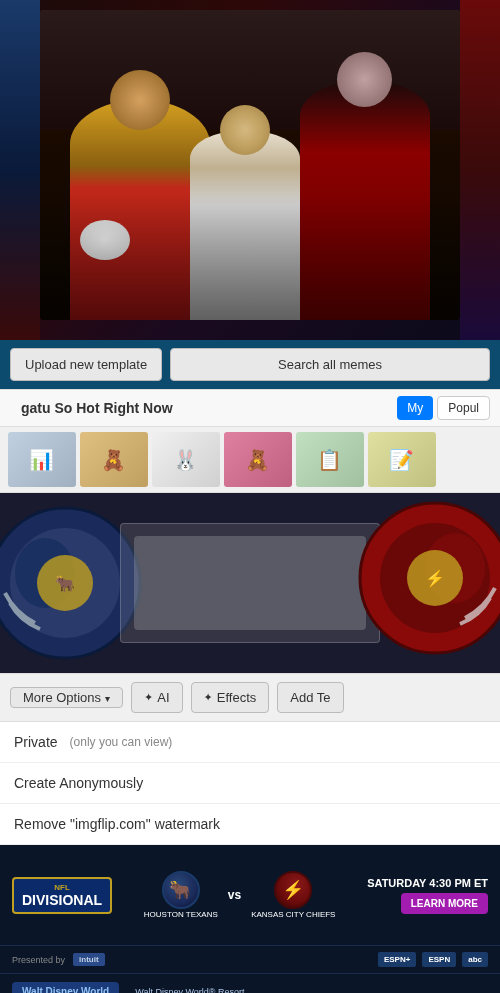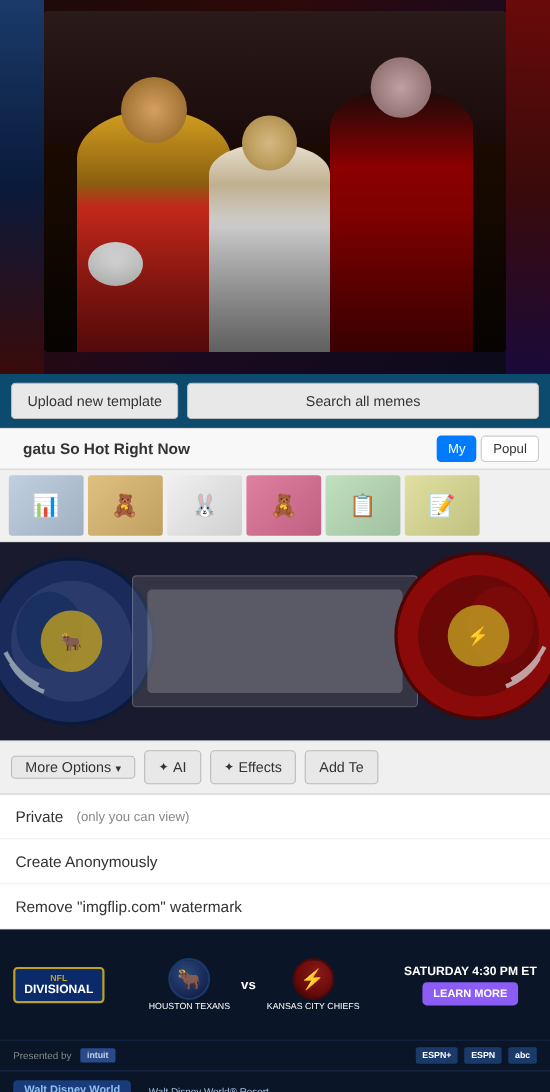--- a/index.html
+++ b/index.html
@@ -426,21 +426,21 @@
     }
 
     .nfl-logo-text {
       color: #c0a020;
       font-size: 8px;
       font-weight: bold;
     }
 
     .divisional-text {
       color: white;
-      font-size: 11px;
+      font-size: 14px;
       font-weight: bold;
     }
 
     .nfl-center {
       display: flex;
       align-items: center;
       gap: 10px;
       flex: 1;
       justify-content: center;
     }
@@ -461,32 +461,32 @@
 
     .vs-text {
       color: white;
       font-size: 12px;
       font-weight: bold;
     }
 
     .nfl-right {
       display: flex;
       flex-direction: column;
-      align-items: center;
+      align-items: flex-end;
       gap: 4px;
     }
 
     .game-time {
       color: white;
       font-size: 11px;
       font-weight: bold;
     }
 
     .learn-more-btn {
-      background: #8b5cf6;
+      background: #a21caf;
       color: white;
       border: none;
       border-radius: 4px;
       padding: 5px 10px;
       font-size: 10px;
       font-weight: bold;
       cursor: pointer;
     }
 
     

